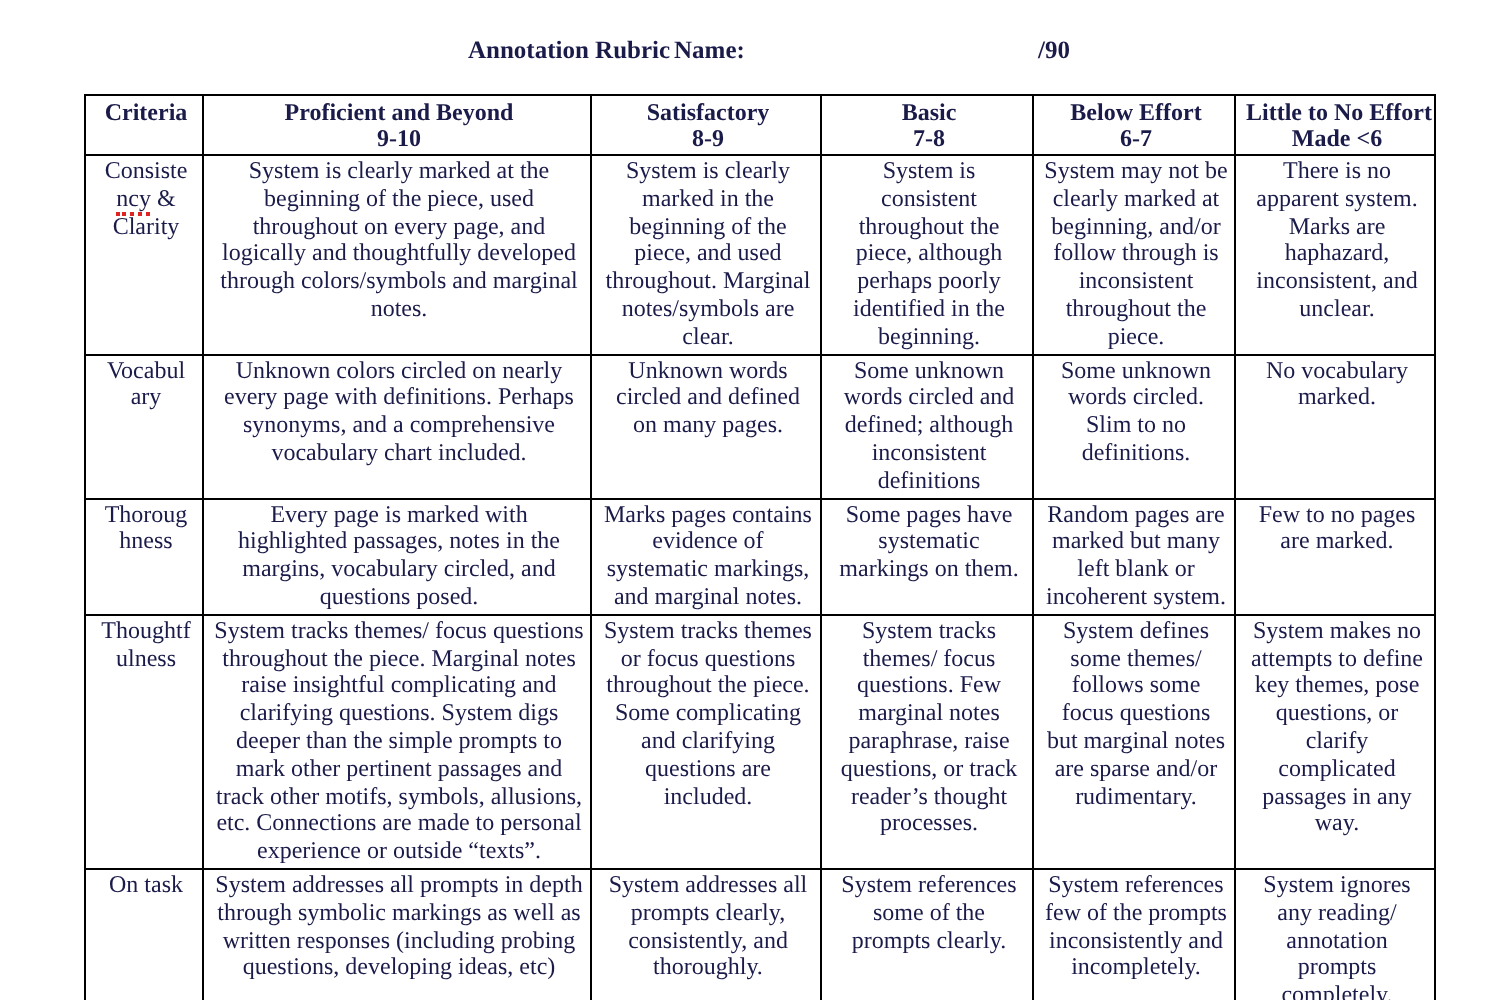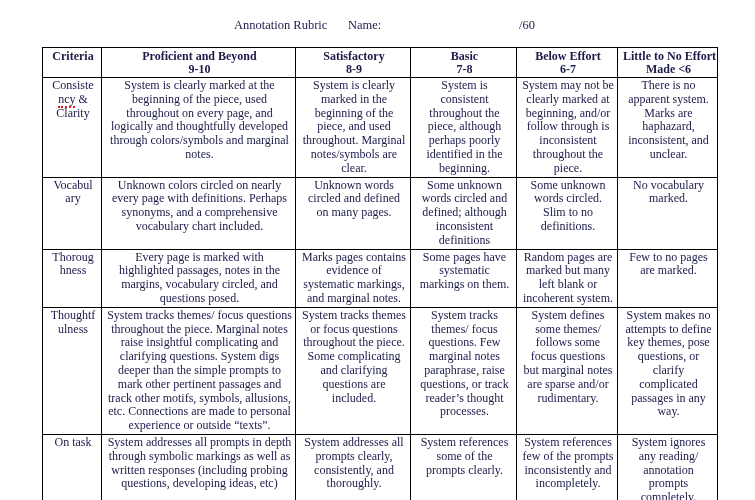--- a/index.html
+++ b/index.html
@@ -16,24 +16,25 @@
     color: #1b1b4a;
     overflow: hidden;
   }
   .title-row {
     position: absolute;
     top: 18px;
     left: 0;
     width: 755px;
     height: 18px;
     font-size: 12.5px;
+    font-weight: bold;
   }
   .title-row span { position: absolute; white-space: nowrap; }
   .doc-title  { left: 234px; }
-  .name-label { left: 348px; }
+  .name-label { left: 337px; }
   .score-label{ left: 519px; }
 
   table.rubric {
     position: absolute;
     left: 42px;
     top: 47px;
     width: 675px;
     border-collapse: collapse;
     table-layout: fixed;
   }
@@ -63,21 +64,21 @@
   .underline { }
 </style>
 </head>
 <body>
 
 <div class="page">
 
   <div class="title-row">
     <span class="doc-title">Annotation Rubric</span>
     <span class="name-label">Name:</span>
-    <span class="score-label">/60</span>
+    <span class="score-label">/90</span>
   </div>
 
   <table class="rubric">
     <colgroup>
       <col style="width:59px">
         <col style="width:194px">
         <col style="width:115px">
       <col style="width:106px">
         <col style="width:101px">
         <col style="width:100px">

